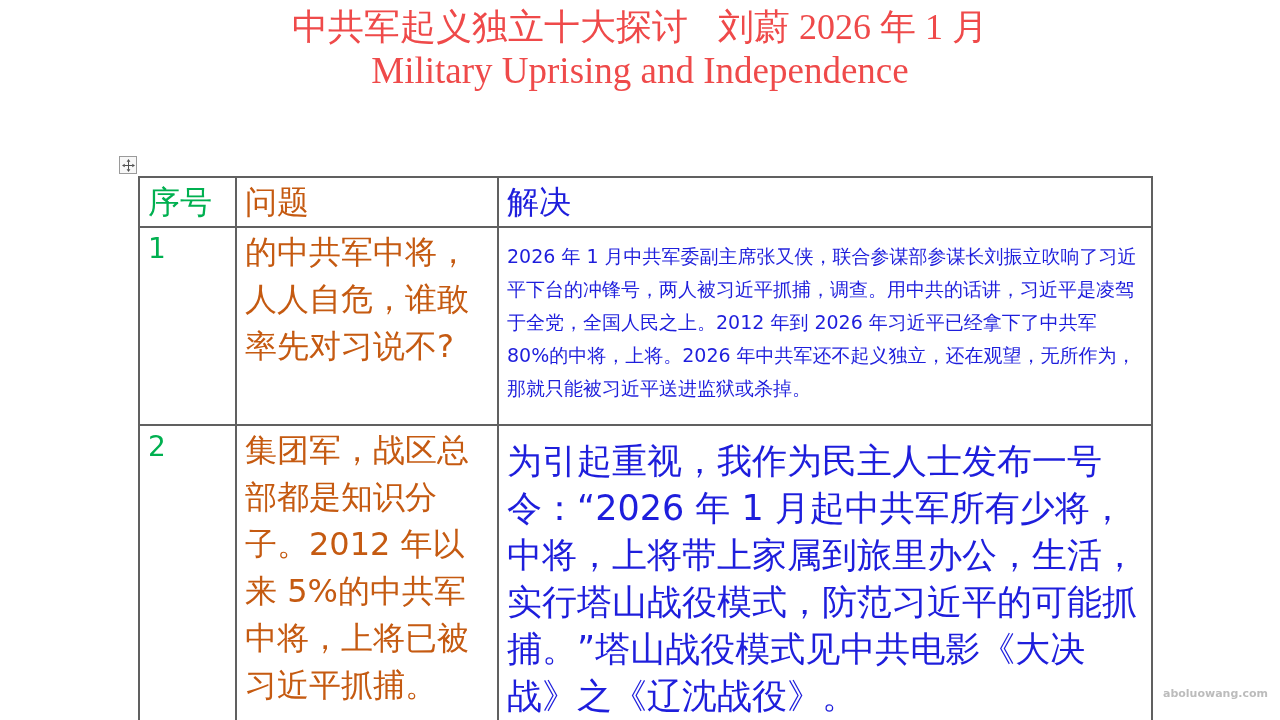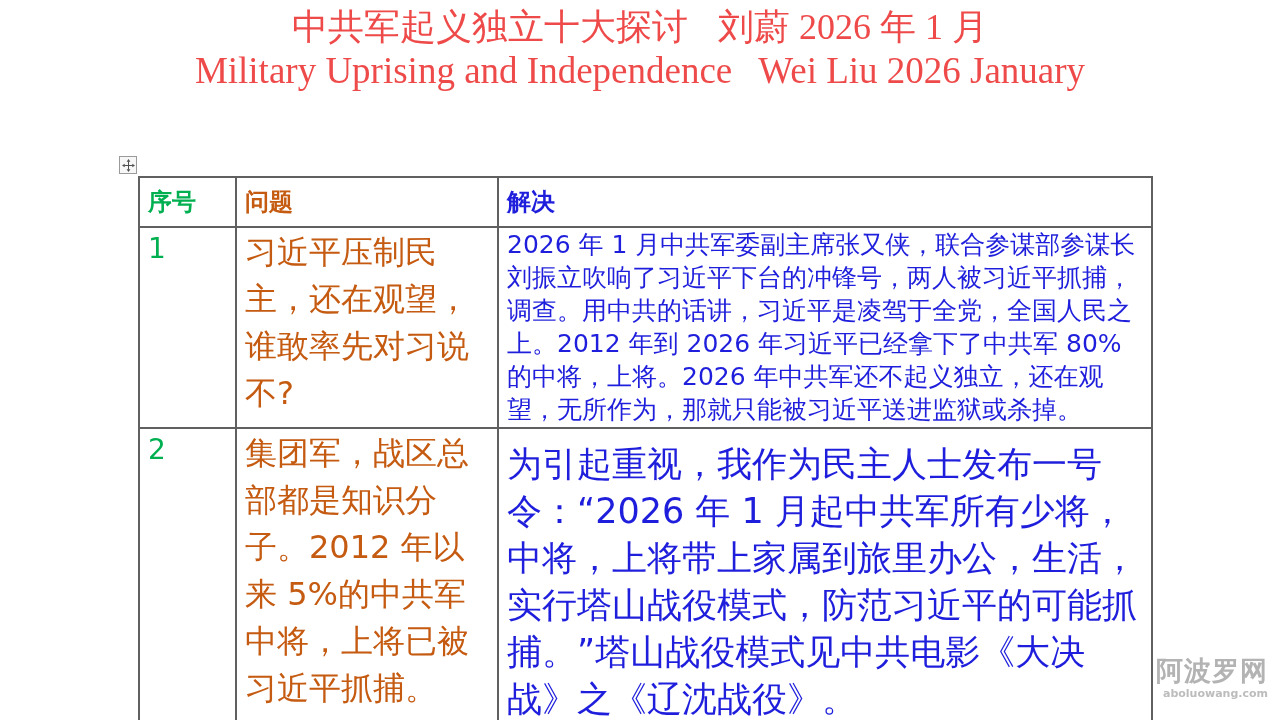--- a/index.html
+++ b/index.html
@@ -76,23 +76,22 @@
     border: 2px solid #606060;
     vertical-align: top;
     box-sizing: border-box;
     padding: 1px 8px;
     text-align: left;
     font-weight: normal;
     overflow: hidden;
   }
   tr.header-row { height: 50px; }
   tr.header-row th {
-    font-size: 24px;
+    font-size: 32px;
     line-height: 46px;
-    font-weight: bold;
   }
   th.h-num { color: #00b050; }
   th.h-q   { color: #c55a11; margin-left: 8px; }
   th.h-a   { color: #1e1edc; }
 
   tr.row-0 { height: 198px; }
   tr.row-1 { height: 284px; }
 
   td.num {
     color: #00b050;
@@ -107,23 +106,23 @@
     text-align: justify;
     text-justify: inter-character;
     padding-top: 3px;
   }
   td.answer {
     color: #1e1edc;
     text-align: justify;
     text-justify: inter-character;
   }
   tr.row-0 td.answer {
-    font-size: 25px;
+    font-size: 19px;
     line-height: 33px;
-    padding-top: 0;
+    padding-top: 12px;
     margin-top: 17px;
   }
   tr.row-1 td.answer {
     font-size: 35px;
     line-height: 47px;
     padding-top: 12px;
   }
 
   
   .watermark {
@@ -152,21 +151,20 @@
 
 <div class="page">
 
   <header class="title-block">
     <div class="title-line zh">
       <span>中共军起义独立十大探讨</span>
       <span>刘蔚 2026 年 1 月</span>
     </div>
     <div class="title-line en split">
       <span>Military Uprising and Independence</span>
-      <span>Wei Liu 2026 January</span>
     </div>
   </header>
 
   <div class="table-handle">
     <span style="display:flex">
       <svg width="13" height="13" viewBox="0 0 16 16" aria-hidden="true">
         <g stroke="#4d4d4d" stroke-width="1.3" fill="#4d4d4d">
           <line x1="8" y1="3" x2="8" y2="13"></line>
           <line x1="3" y1="8" x2="13" y2="8"></line>
           <path d="M8 0 L10.3 3.4 L5.7 3.4 Z" stroke="none"></path>
@@ -185,29 +183,28 @@
       <col style="width:654px">
     </colgroup>
     <tbody>
       <tr class="header-row">
         <th class="h-num">序号</th>
         <th class="h-q">问题</th>
         <th class="h-a">解决</th>
       </tr>
       <tr class="row-0">
         <td class="num">1</td>
-        <td class="question">习近平压制民主，还在观望，谁敢率先对习说不?</td>
+        <td class="question">的中共军中将，人人自危，谁敢率先对习说不?</td>
         <td class="answer">2026 年 1 月中共军委副主席张又侠，联合参谋部参谋长刘振立吹响了习近平下台的冲锋号，两人被习近平抓捕，调查。用中共的话讲，习近平是凌驾于全党，全国人民之上。2012 年到 2026 年习近平已经拿下了中共军 80%的中将，上将。2026 年中共军还不起义独立，还在观望，无所作为，那就只能被习近平送进监狱或杀掉。</td>
       </tr>
       <tr class="row-1">
         <td class="num">2</td>
         <td class="question">集团军，战区总部都是知识分子。2012 年以来 5%的中共军中将，上将已被习近平抓捕。</td>
         <td class="answer">为引起重视，我作为民主人士发布一号令：“2026 年 1 月起中共军所有少将，中将，上将带上家属到旅里办公，生活，实行塔山战役模式，防范习近平的可能抓捕。”塔山战役模式见中共电影《大决战》之《辽沈战役》。</td>
       </tr>
     </tbody>
   </table>
 
   <div class="watermark">
-    <div class="wm-zh">阿波罗网</div>
     <div class="wm-en">aboluowang.com</div>
   </div>
 
 </div>
 
 </body></html>

